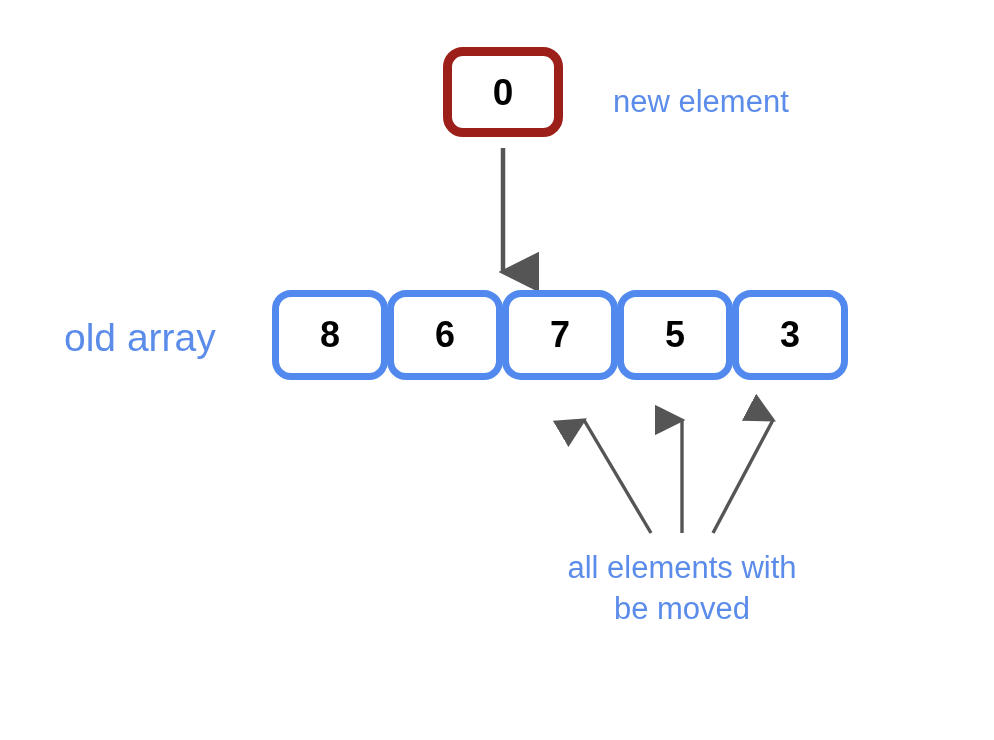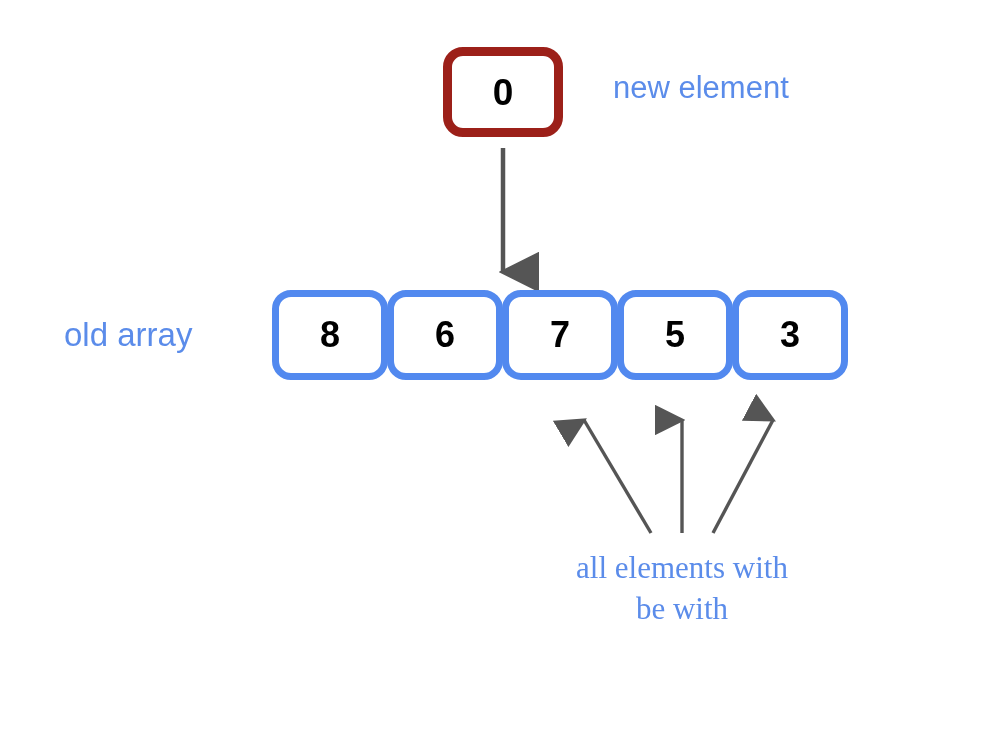--- a/index.html
+++ b/index.html
@@ -42,32 +42,32 @@
     font-size: 37px;
     font-weight: bold;
     color: #000000;
     line-height: 1;
   }
 
   
   .label-new-element {
     position: absolute;
     left: 613px;
-    top: 70px;
+    top: 84px;
     font-size: 31px;
     color: #5b8cea;
     white-space: nowrap;
   }
 
   
   .label-old-array {
     position: absolute;
     left: 64px;
     top: 316px;
-    font-size: 33px;
+    font-size: 39px;
     color: #5b8cea;
     white-space: nowrap;
   }
 
   
   .array-row {
     position: absolute;
     left: 272px;
     top: 290px;
     display: flex;
@@ -98,21 +98,20 @@
   
   .caption-moved {
     position: absolute;
     left: 482px;
     top: 547px;
     width: 400px;
     text-align: center;
     font-size: 31px;
     line-height: 41px;
     color: #5b8cea;
-    font-family: Liberation Serif, serif;
   }
   .caption-moved span {
     display: block;
   }
 </style>
 </head>
 <body>
 
 <svg id="diagram-canvas" viewBox="0 0 994 740" xmlns="http://www.w3.org/2000/svg">
   <defs>
@@ -152,14 +151,14 @@
   <div class="array-cell">
     <span class="cell-value">5</span>
   </div>
   <div class="array-cell">
     <span class="cell-value">3</span>
   </div>
 </div>
 
 <div class="caption-moved">
   <span>all elements with</span>
-  <span>be with</span>
+  <span>be moved</span>
 </div>
 
 </body></html>

